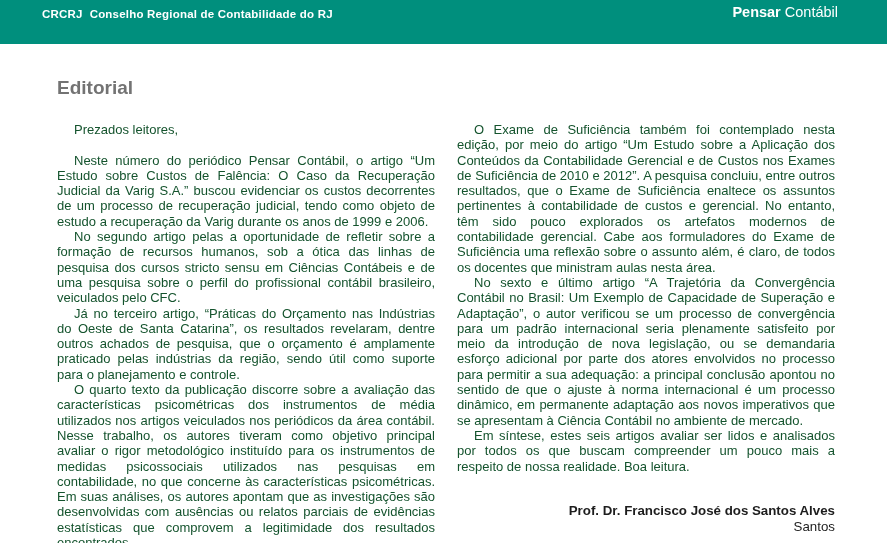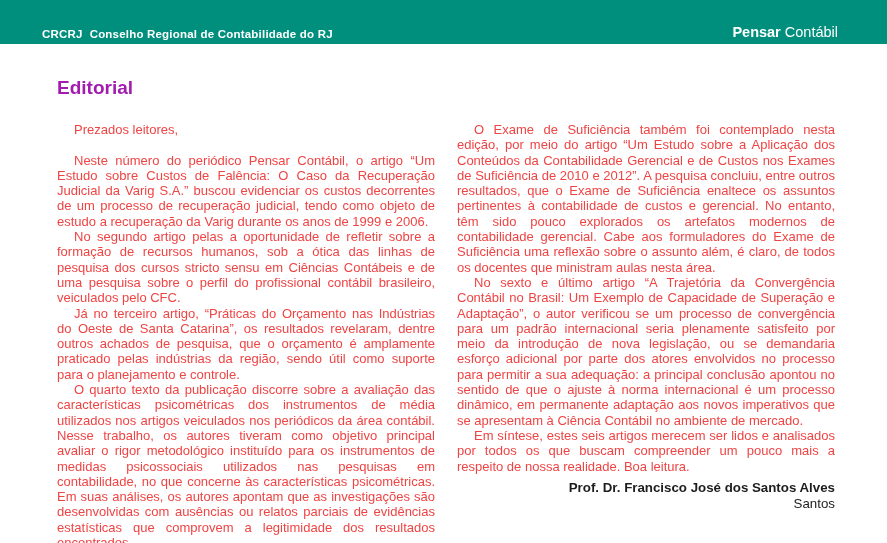--- a/index.html
+++ b/index.html
@@ -15,21 +15,21 @@
     background: #ffffff;
     overflow: hidden;
   }
   .header-bar {
     box-sizing: border-box;
     width: 100%;
     height: 44px;
     display: flex;
     justify-content: space-between;
     align-items: flex-end;
-    padding: 0 49px 4px 42px;
+    padding: 0 49px 24px 42px;
     color: #ffffff;
   }
   .brand {
     font-size: 11.5px;
     font-weight: bold;
     letter-spacing: 0.2px;
     white-space: nowrap;
   }
   .brand .brand-bold { margin-right: 7px; }
   .journal {
@@ -54,21 +54,21 @@
     margin-top: 23px;
   }
   .col {
     flex: 1 1 0;
     min-width: 0;
   }
   .col p {
     margin: 0;
     font-size: 13px;
     line-height: 15.3px;
-    color: #ef4444;
+    color: #14532d;
     text-align: justify;
     text-indent: 17px;
   }
   .col p.gap-after { margin-bottom: 15.3px; }
   .col p .italic { }
   .signature {
     margin-top: 32px;
     text-align: right;
     font-size: 13.3px;
     line-height: 16px;
@@ -84,37 +84,37 @@
   <div class="header-bar" style="background: rgb(0, 143, 125);">
     <div class="brand">
       <span class="brand-bold">CRCRJ</span><span class="brand-rest">Conselho Regional de Contabilidade do RJ</span>
     </div>
     <div class="journal">
       <span class="journal-bold">Pensar</span><span class="journal-rest"> Contábil</span>
     </div>
   </div>
 
   <div class="content">
-    <h1 class="page-title" style="color: #a21caf;">Editorial</h1>
+    <h1 class="page-title" style="color: #737373;">Editorial</h1>
 
     <div class="columns">
       <div class="col">
           <p class="gap-after"><span>Prezados leitores,</span></p>
           <p class=""><span>Neste número do periódico Pensar Contábil, o artigo “Um Estudo sobre Custos de Falência: O Caso da Recuperação Judicial da Varig S.A.” buscou evidenciar os custos decorrentes de um processo de recuperação judicial, tendo como objeto de estudo a recuperação da Varig durante os anos de 1999 e 2006.</span></p>
           <p class=""><span>No segundo artigo pelas a oportunidade de refletir sobre a formação de recursos humanos, sob a ótica das linhas de pesquisa dos cursos </span><span class="italic">stricto sensu</span><span> em Ciências Contábeis e de uma pesquisa sobre o perfil do profissional contábil brasileiro, veiculados pelo CFC.</span></p>
           <p class=""><span>Já no terceiro artigo, “Práticas do Orçamento nas Indústrias do Oeste de Santa Catarina”, os resultados revelaram, dentre outros achados de pesquisa, que o orçamento é amplamente praticado pelas indústrias da região, sendo útil como suporte para o planejamento e controle.</span></p>
           <p class=""><span>O quarto texto da publicação discorre sobre a avaliação das características psicométricas dos instrumentos de média utilizados nos artigos veiculados nos periódicos da área contábil. Nesse trabalho, os autores tiveram como objetivo principal avaliar o rigor metodológico instituído para os instrumentos de medidas psicossociais utilizados nas pesquisas em contabilidade, no que concerne às características psicométricas. Em suas análises, os autores apontam que as investigações são desenvolvidas com ausências ou relatos parciais de evidências estatísticas que comprovem a legitimidade dos resultados encontrados.</span></p>
         </div>
       <div class="col">
 
       <p class=""><span>O Exame de Suficiência também foi contemplado nesta edição, por meio do artigo “Um Estudo sobre a Aplicação dos Conteúdos da Contabilidade Gerencial e de Custos nos Exames de Suficiência de 2010 e 2012”. A pesquisa concluiu, entre outros resultados, que o Exame de Suficiência enaltece os assuntos pertinentes à contabilidade de custos e gerencial. No entanto, têm sido pouco explorados os artefatos modernos de contabilidade gerencial. Cabe aos formuladores do Exame de Suficiência uma reflexão sobre o assunto além, é claro, de todos os docentes que ministram aulas nesta área.</span></p>
           <p class=""><span>No sexto e último artigo “A Trajetória da Convergência Contábil no Brasil: Um Exemplo de Capacidade de Superação e Adaptação”, o autor verificou se um processo de convergência para um padrão internacional seria plenamente satisfeito por meio da introdução de nova legislação, ou se demandaria esforço adicional por parte dos atores envolvidos no processo para permitir a sua adequação: a principal conclusão apontou no sentido de que o ajuste à norma internacional é um processo dinâmico, em permanente adaptação aos novos imperativos que se apresentam à Ciência Contábil no ambiente de mercado.</span></p>
-          <p class=""><span>Em síntese, estes seis artigos merecem ser lidos e analisados por todos os que buscam compreender um pouco mais a respeito de nossa realidade. Boa leitura.</span></p>
+          <p class=""><span>Em síntese, estes seis artigos avaliar ser lidos e analisados por todos os que buscam compreender um pouco mais a respeito de nossa realidade. Boa leitura.</span></p>
         </div>
     </div>
   </div>
 
-  <div style="position:absolute; right:52px; bottom:31px; width:378px;" class="signature">
+  <div style="position:absolute; right:52px; bottom:8px; width:378px;" class="signature">
     <div class="sig-name">Prof. Dr. Francisco José dos Santos Alves</div>
     <div class="sig-role">Santos</div>
   </div>
 
 </div>
 
 </body></html>

